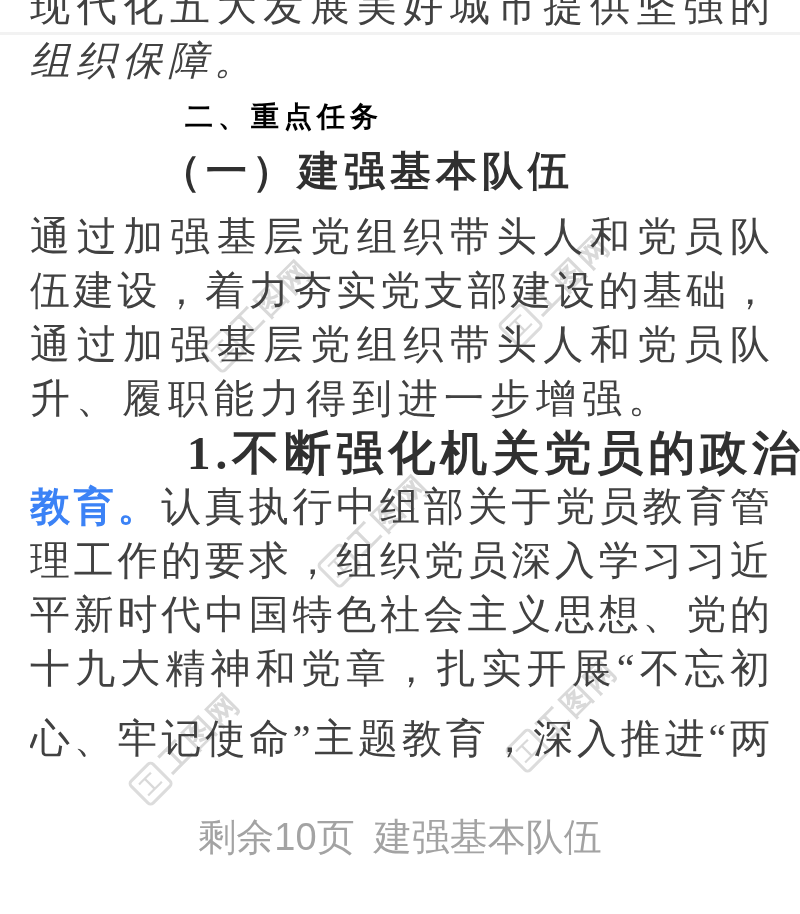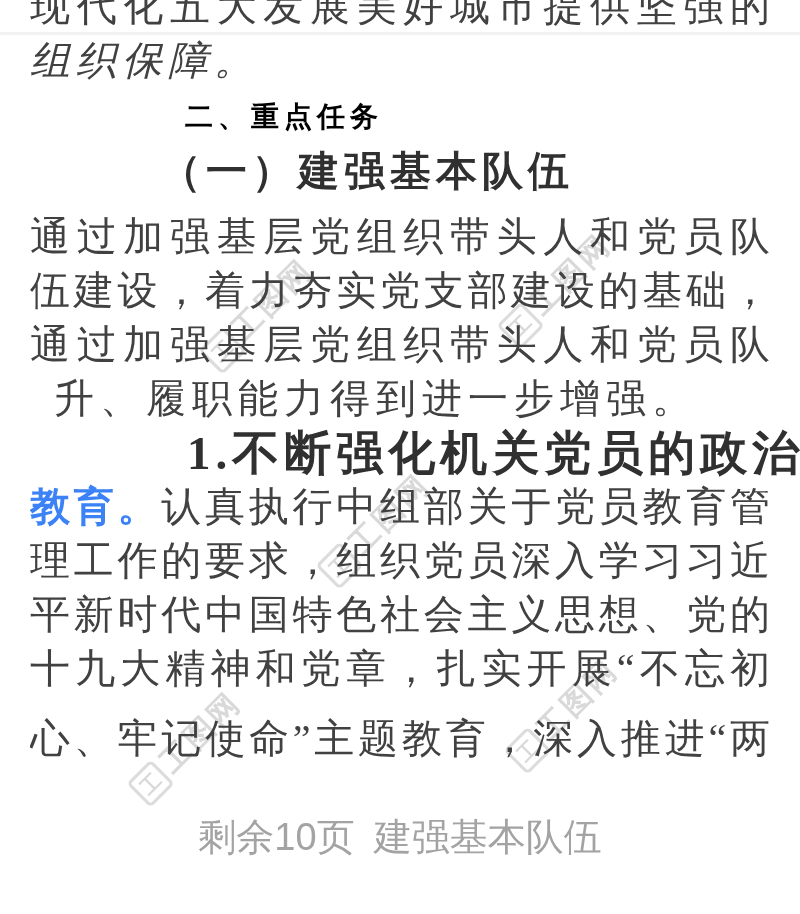--- a/index.html
+++ b/index.html
@@ -66,21 +66,21 @@
     padding-left:157px;letter-spacing:5px;
   }
   .bold{font-weight:700;color:#3b82f6;}
   .l-1{top:-20px;}
   .l-2{top:34px;font-style:italic;}
   .l-3{top:90px;}
   .l-4{top:144px;}
   .l-5{top:210px;}
   .l-6{top:264px;}
   .l-7{top:318px;}
-  .l-8{top:372px;margin-left:24px;}
+  .l-8{top:372px;}
   .l-9{top:426px;}
   .l-10{top:480px;}
   .l-11{top:534px;}
   .l-12{top:588px;}
   .l-13{top:642px;}
   .l-14{top:712px;}
   
   .footer{
     position:absolute;left:0;right:0;top:810px;
     display:flex;justify-content:center;align-items:center;gap:19px;

